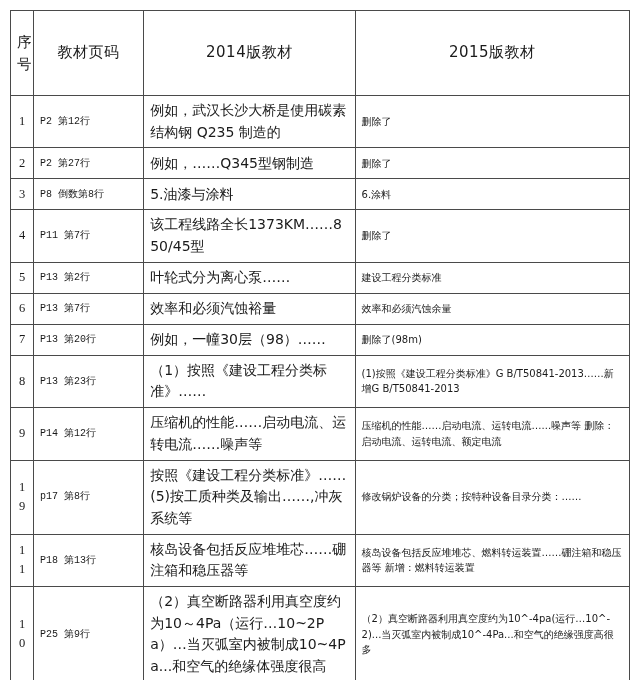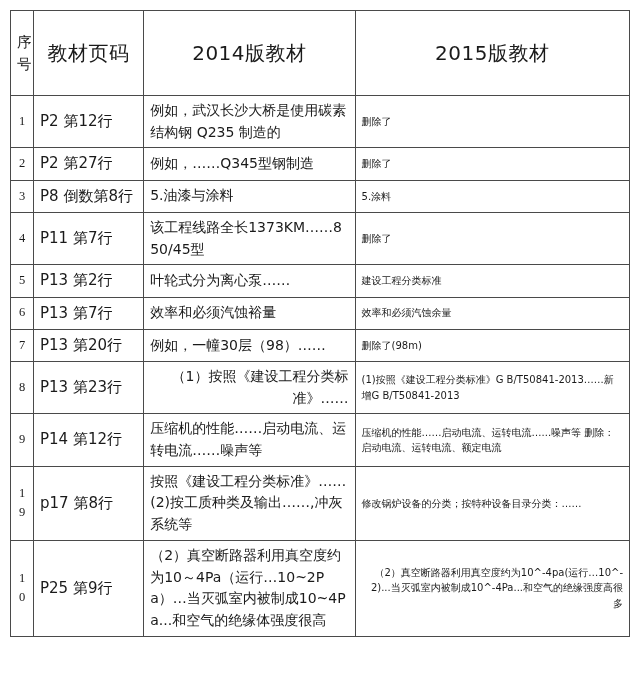--- a/index.html
+++ b/index.html
@@ -40,21 +40,21 @@
   }
   
   col.c-seq   { width: 23px; }
   col.c-page  { width: 110px; }
   col.c-2014  { width: 211px; }
   col.c-2015  { width: 274px; }
 
   
   thead th {
     text-align: center;
-    font-size: 20px;
+    font-size: 15px;
     letter-spacing: 0.5px;
     height: 76px;
   }
   th.seq-head {
     font-size: 14.5px;
     line-height: 1.9;
     padding: 2px;
   }
   th.seq-head .ch {
     display: block;
@@ -64,32 +64,33 @@
     font-size: 11.5px;
     height: 22px;
   }
   td.seq {
     text-align: center;
     font-size: 12.5px;
     font-family: "Liberation Serif", "DejaVu Serif", serif;
     padding: 2px;
   }
   td.page {
-    font-size: 15px;
+    font-size: 10px;
     padding-left: 8px;
     white-space: nowrap;
+    font-family: Liberation Mono, monospace;
   }
   td.col2014 {
     font-size: 14px;
   }
   td.col2015 {
     font-size: 10px;
   }
   
-  td.ctr { text-align: right; }
+  td.ctr { text-align: left; }
 </style>
 </head>
 <body>
 
 <div id="sheet">
   <table class="diff-table">
     <colgroup>
       <col class="c-seq">
       <col class="c-page">
       <col class="c-2014">
@@ -116,21 +117,21 @@
       <tr>
         <td class="seq">2</td>
         <td class="page">P2 第27行</td>
         <td class="col2014">例如，……Q345型钢制造</td>
         <td class="col2015">删除了</td>
       </tr>
       <tr>
         <td class="seq">3</td>
         <td class="page">P8 倒数第8行</td>
         <td class="col2014">5.油漆与涂料</td>
-        <td class="col2015">5.涂料</td>
+        <td class="col2015">6.涂料</td>
       </tr>
       <tr>
         <td class="seq">4</td>
         <td class="page">P11 第7行</td>
         <td class="col2014">该工程线路全长1373KM……850/45型</td>
         <td class="col2015">删除了</td>
       </tr>
       <tr>
         <td class="seq">5</td>
         <td class="page">P13 第2行</td>
@@ -157,22 +158,28 @@
       </tr>
       <tr>
         <td class="seq">9</td>
         <td class="page">P14 第12行</td>
         <td class="col2014">压缩机的性能……启动电流、运转电流……噪声等</td>
         <td class="col2015">压缩机的性能……启动电流、运转电流…...噪声等 删除：启动电流、运转电流、额定电流</td>
       </tr>
       <tr>
         <td class="seq">19</td>
         <td class="page">p17 第8行</td>
-        <td class="col2014">按照《建设工程分类标准》……(2)按工质种类及输出……,冲灰系统等</td>
+        <td class="col2014">按照《建设工程分类标准》……(5)按工质种类及输出……,冲灰系统等</td>
         <td class="col2015">修改锅炉设备的分类；按特种设备目录分类：……</td>
+      </tr>
+      <tr>
+        <td class="seq">11</td>
+        <td class="page">P18 第13行</td>
+        <td class="col2014">核岛设备包括反应堆堆芯……硼注箱和稳压器等</td>
+        <td class="col2015">核岛设备包括反应堆堆芯、燃料转运装置……硼注箱和稳压器等 新增：燃料转运装置</td>
       </tr>
       <tr>
         <td class="seq">10</td>
         <td class="page">P25 第9行</td>
         <td class="col2014">（2）真空断路器利用真空度约为10～4Pa（运行…10~2Pa）…当灭弧室内被制成10~4Pa...和空气的绝缘体强度很高</td>
         <td class="col2015 ctr">（2）真空断路器利用真空度约为10^-4pa(运行…10^-2)...当灭弧室内被制成10^-4Pa...和空气的绝缘强度高很多</td>
       </tr>
     </tbody>
   </table>
 </div>

